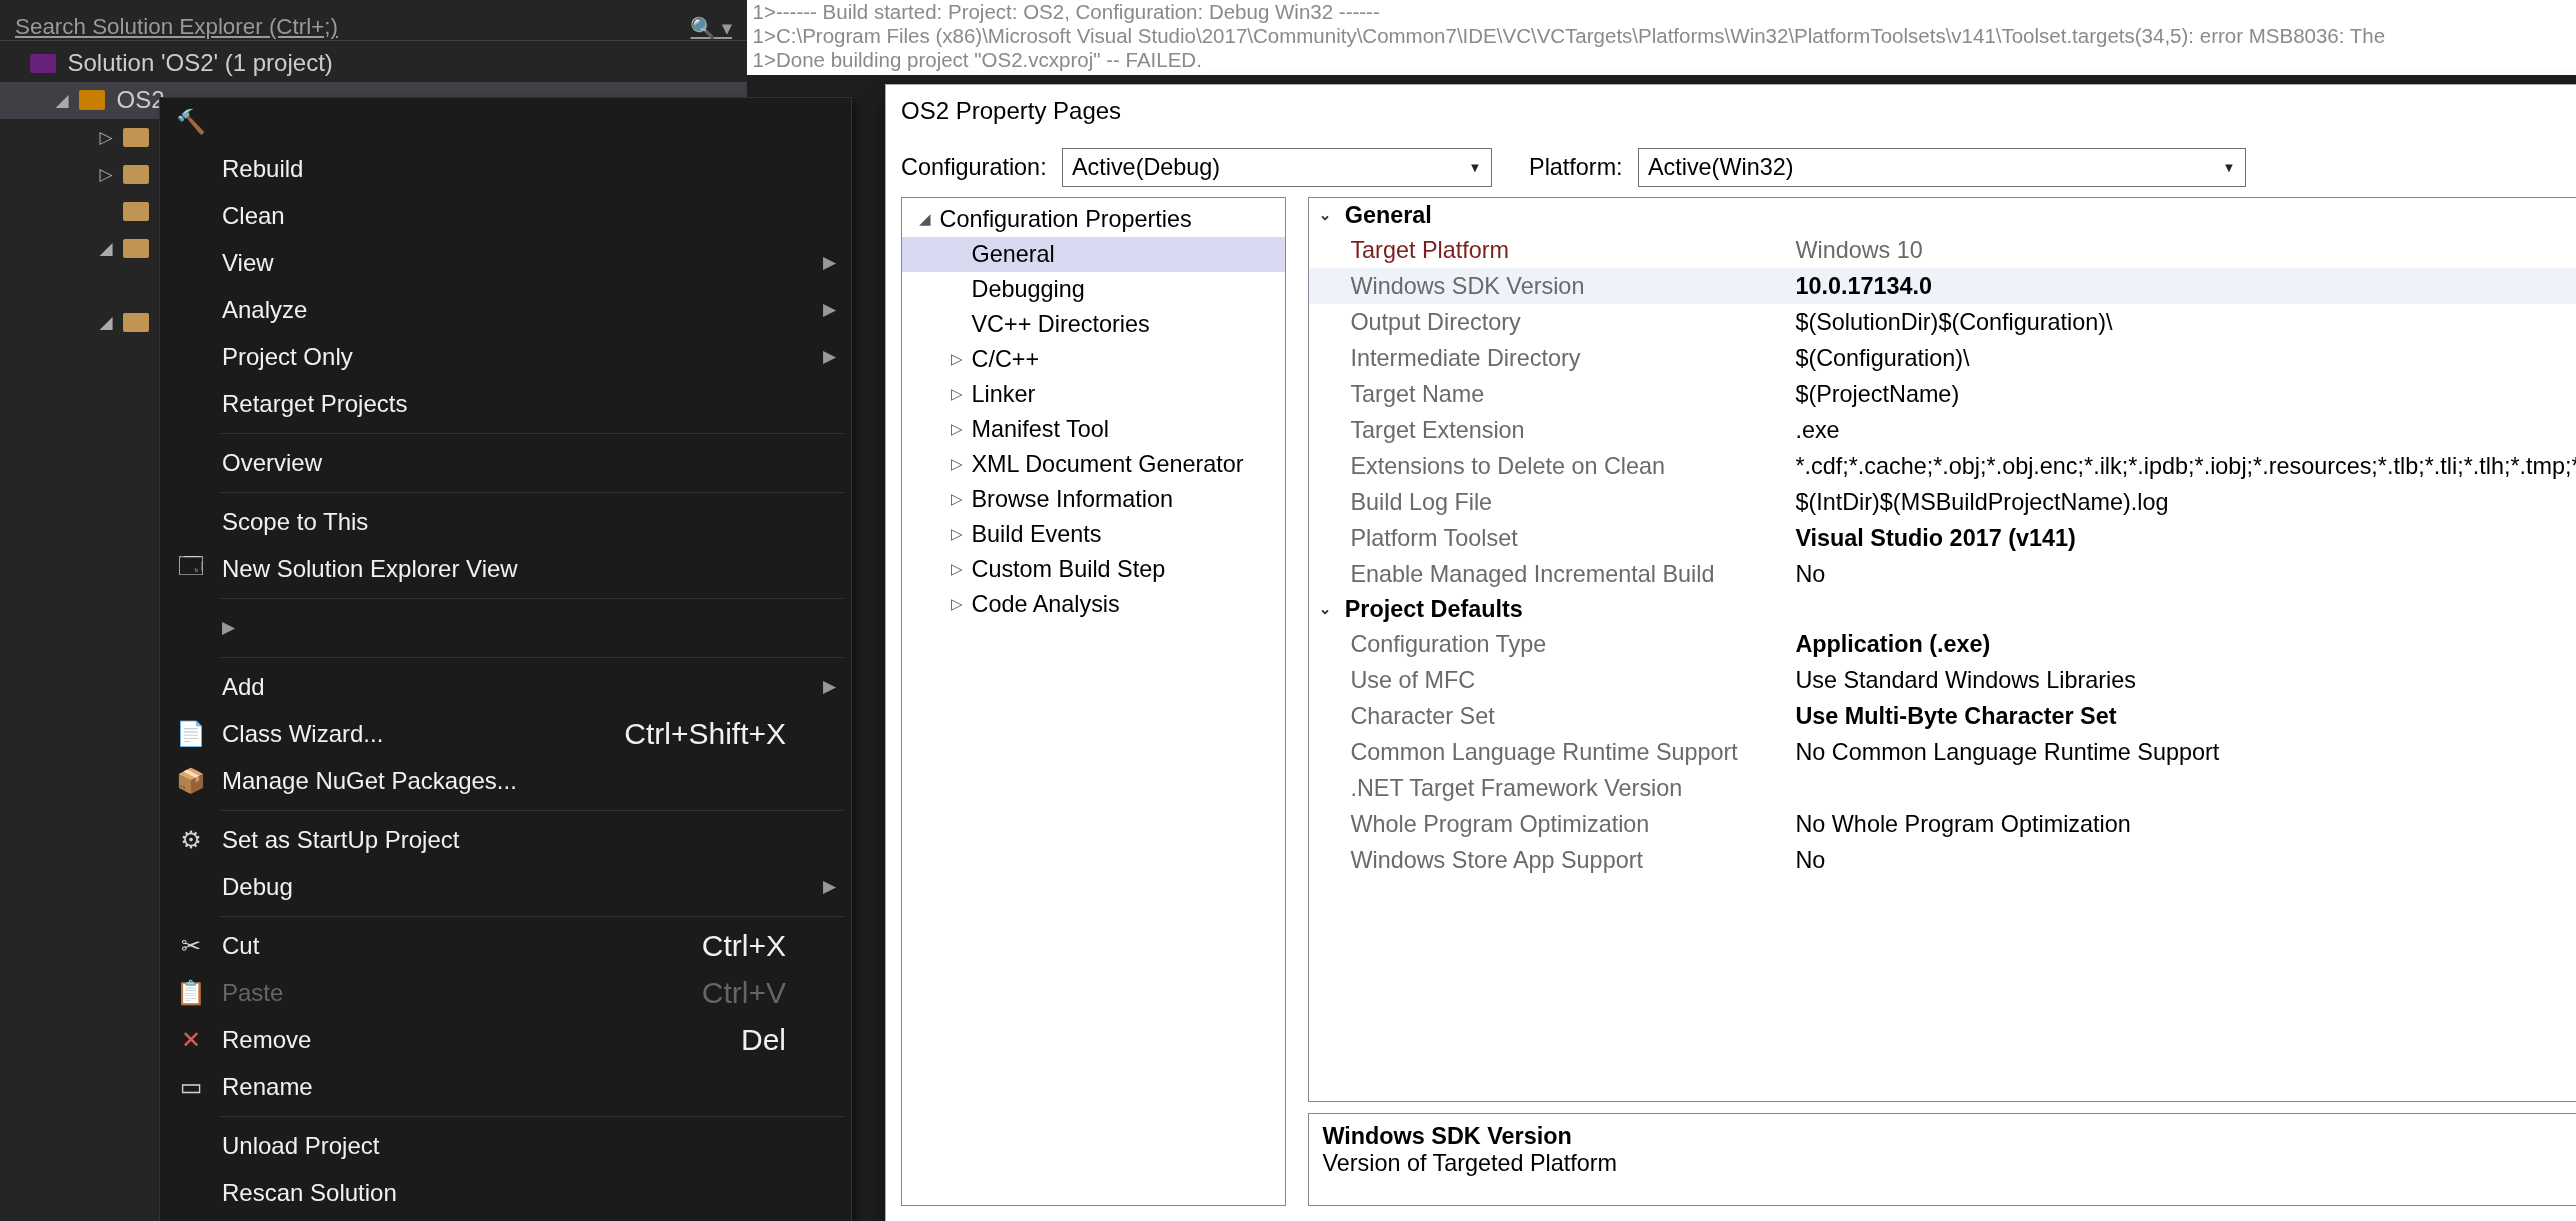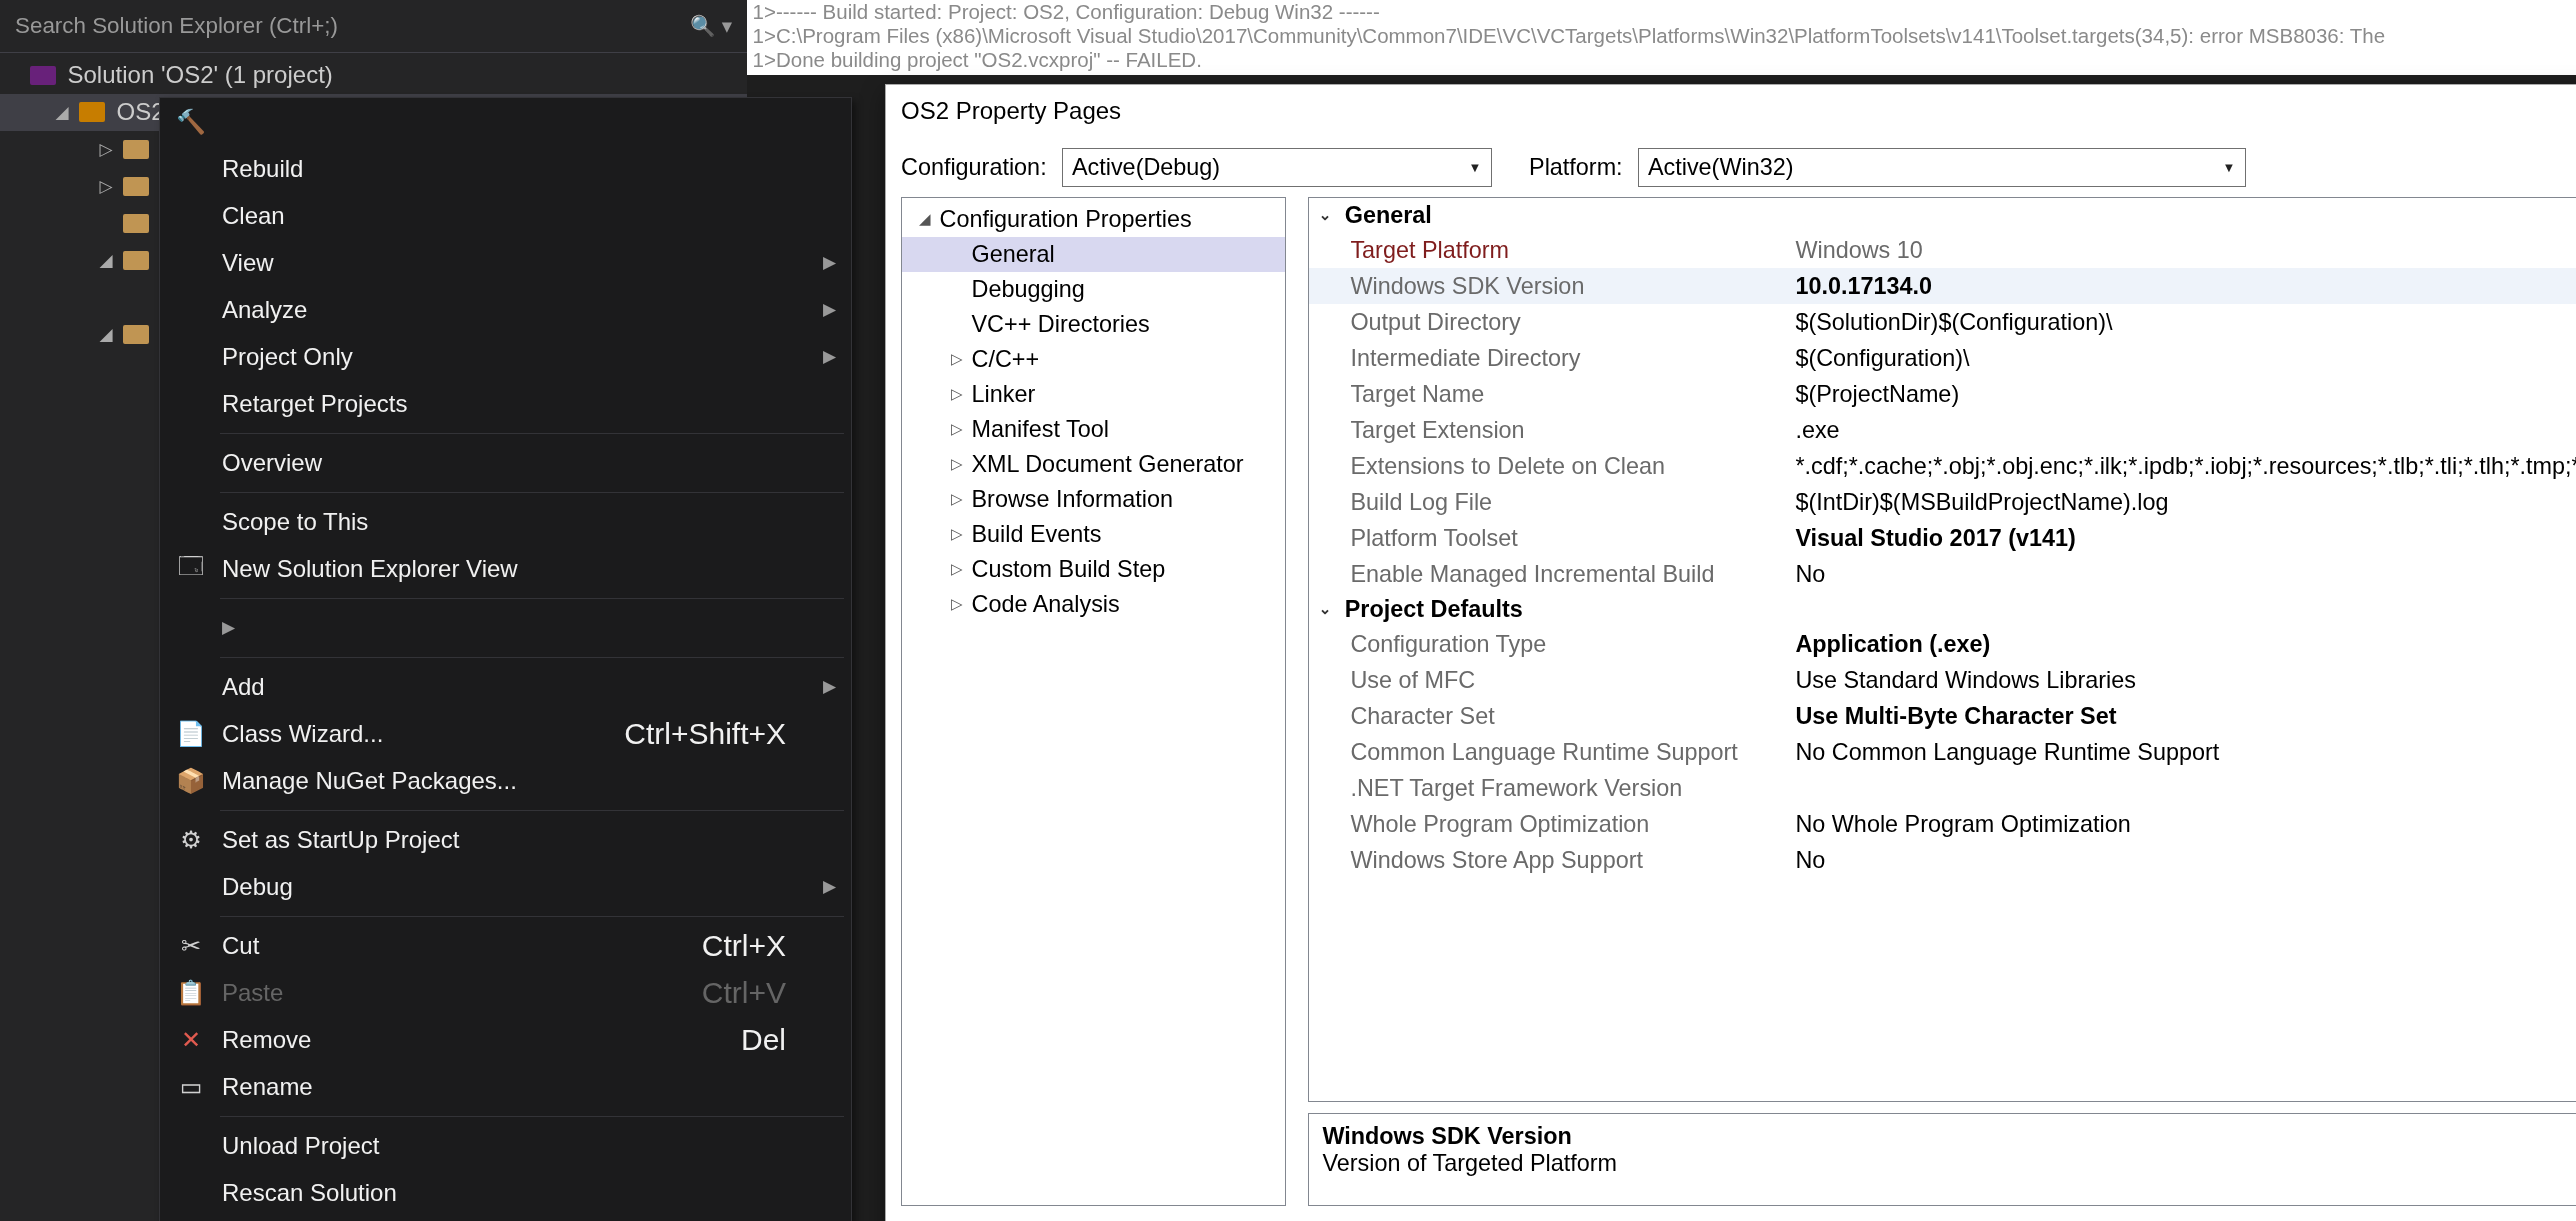--- a/index.html
+++ b/index.html
@@ -1,20 +1,20 @@
 <!DOCTYPE html>
 <html style="font-size:15px"><head>
 <meta charset="utf-8">
 <style>
 * { margin: 0; padding: 0; box-sizing: border-box; font-family: "Segoe UI", sans-serif; }
 body { background: #1e1e1e; width: 2576px; height: 1222px; overflow: hidden; position: relative; }
 
 
 .solution-explorer { position: absolute; left: 0; top: 0; width: 747px; height: 1222px; background: #252526; }
-.search-box { height: 53px; border-bottom: 0.9px solid #3f3f46; display: flex; align-items: center; padding: 0 15px; color: #999; font-size: 22.4px; justify-content: space-between; }
+.search-box { height: 41px; border-bottom: 0.9px solid #3f3f46; display: flex; align-items: flex-end; padding: 0 15px; color: #999; font-size: 22.4px; justify-content: space-between; text-decoration: underline; }
 .search-icon { font-size: 20.5px; }
 .tree { padding: 3.7px 0; }
 .tree-item { display: flex; align-items: center; height: 37px; color: #ccc; font-size: 24px; padding-left: 26px; }
 .tree-expand { width: 26px; display: inline-flex; justify-content: center; font-size: 17px; color: #aaa; cursor: pointer; }
 .tree-icon { width: 34px; height: 26px; margin-right: 7.5px; display: inline-flex; align-items: center; justify-content: center; }
 .sln-icon { background: #68217a; width: 26px; height: 18.7px; border-radius: 1.9px; position: relative; }
 .proj-icon { background: #c77d00; width: 26px; height: 20.5px; border-radius: 1.9px; }
 .folder-icon { background: #c09553; width: 26px; height: 18.7px; border-radius: 1.9px; }
 .tree-item.selected { background: #3f3f46; }
 .tree-item.level1 { padding-left: 49px; }

